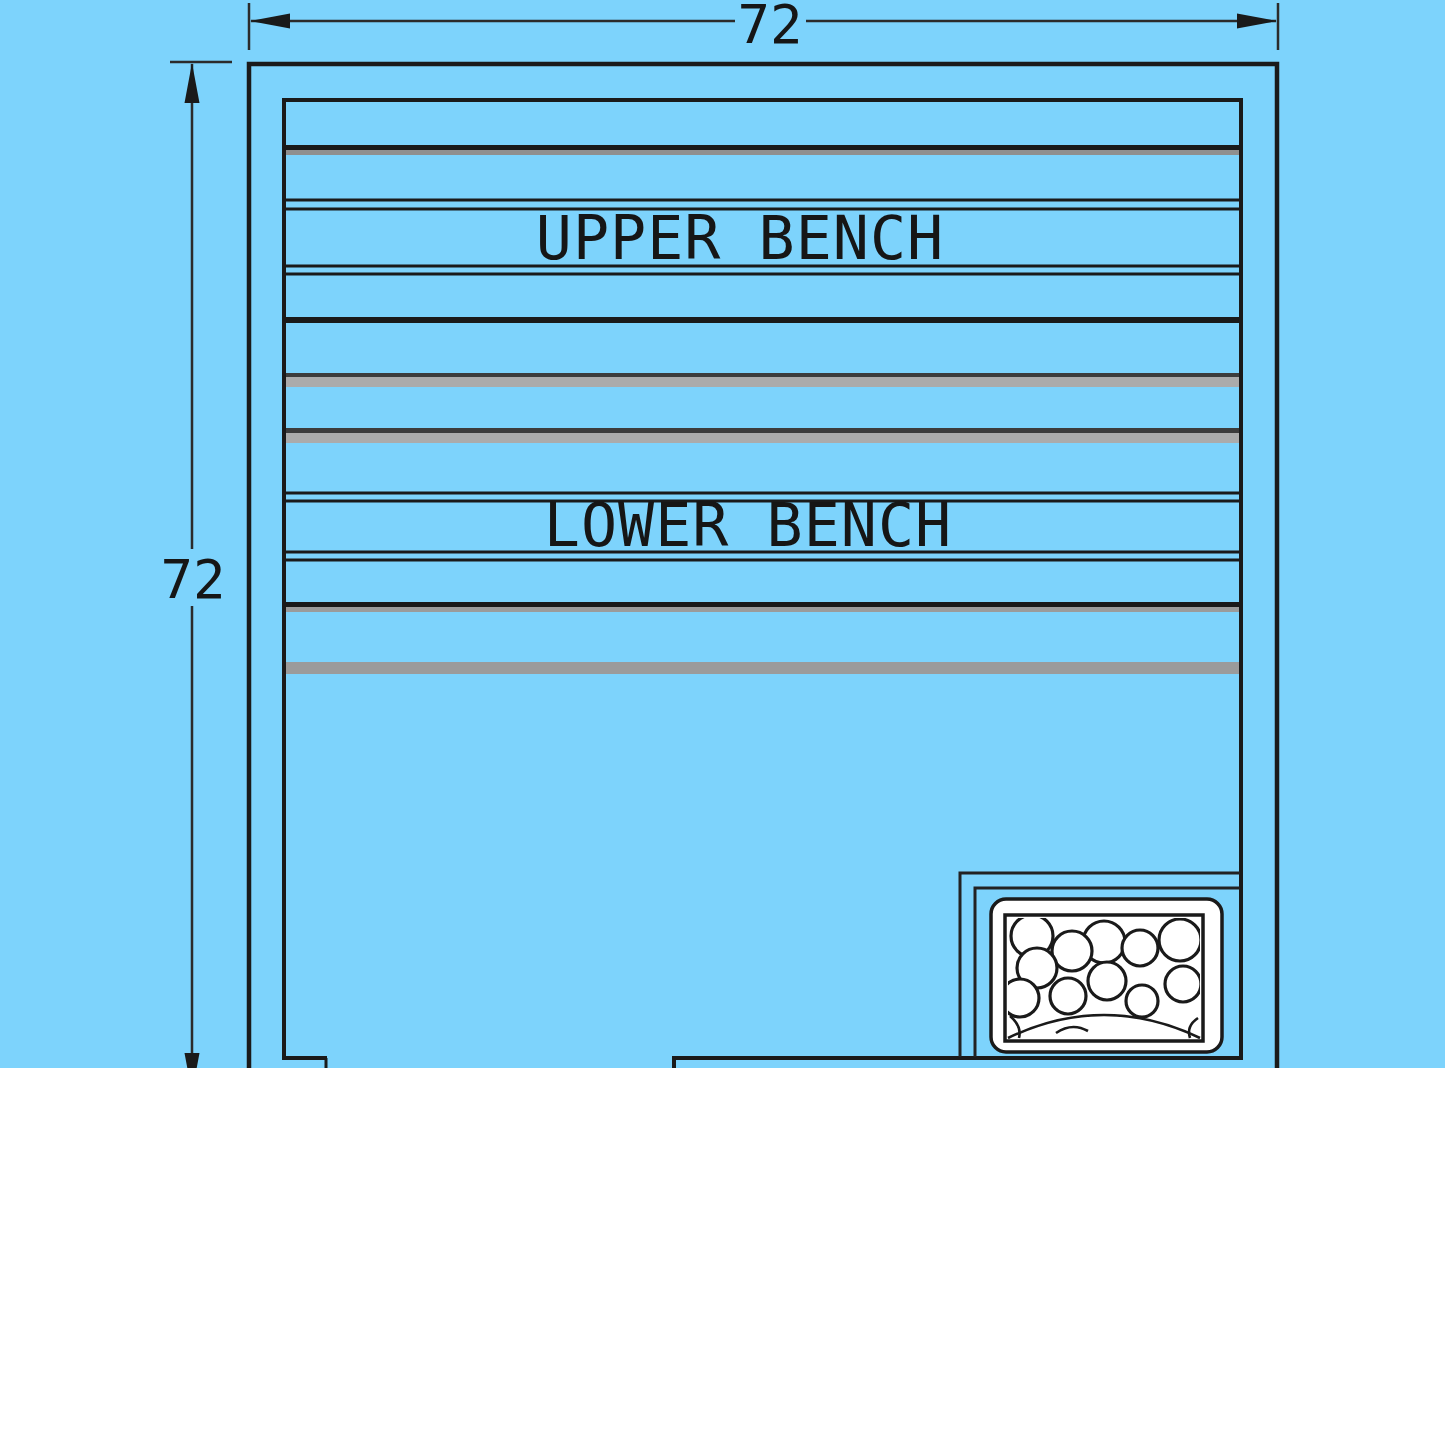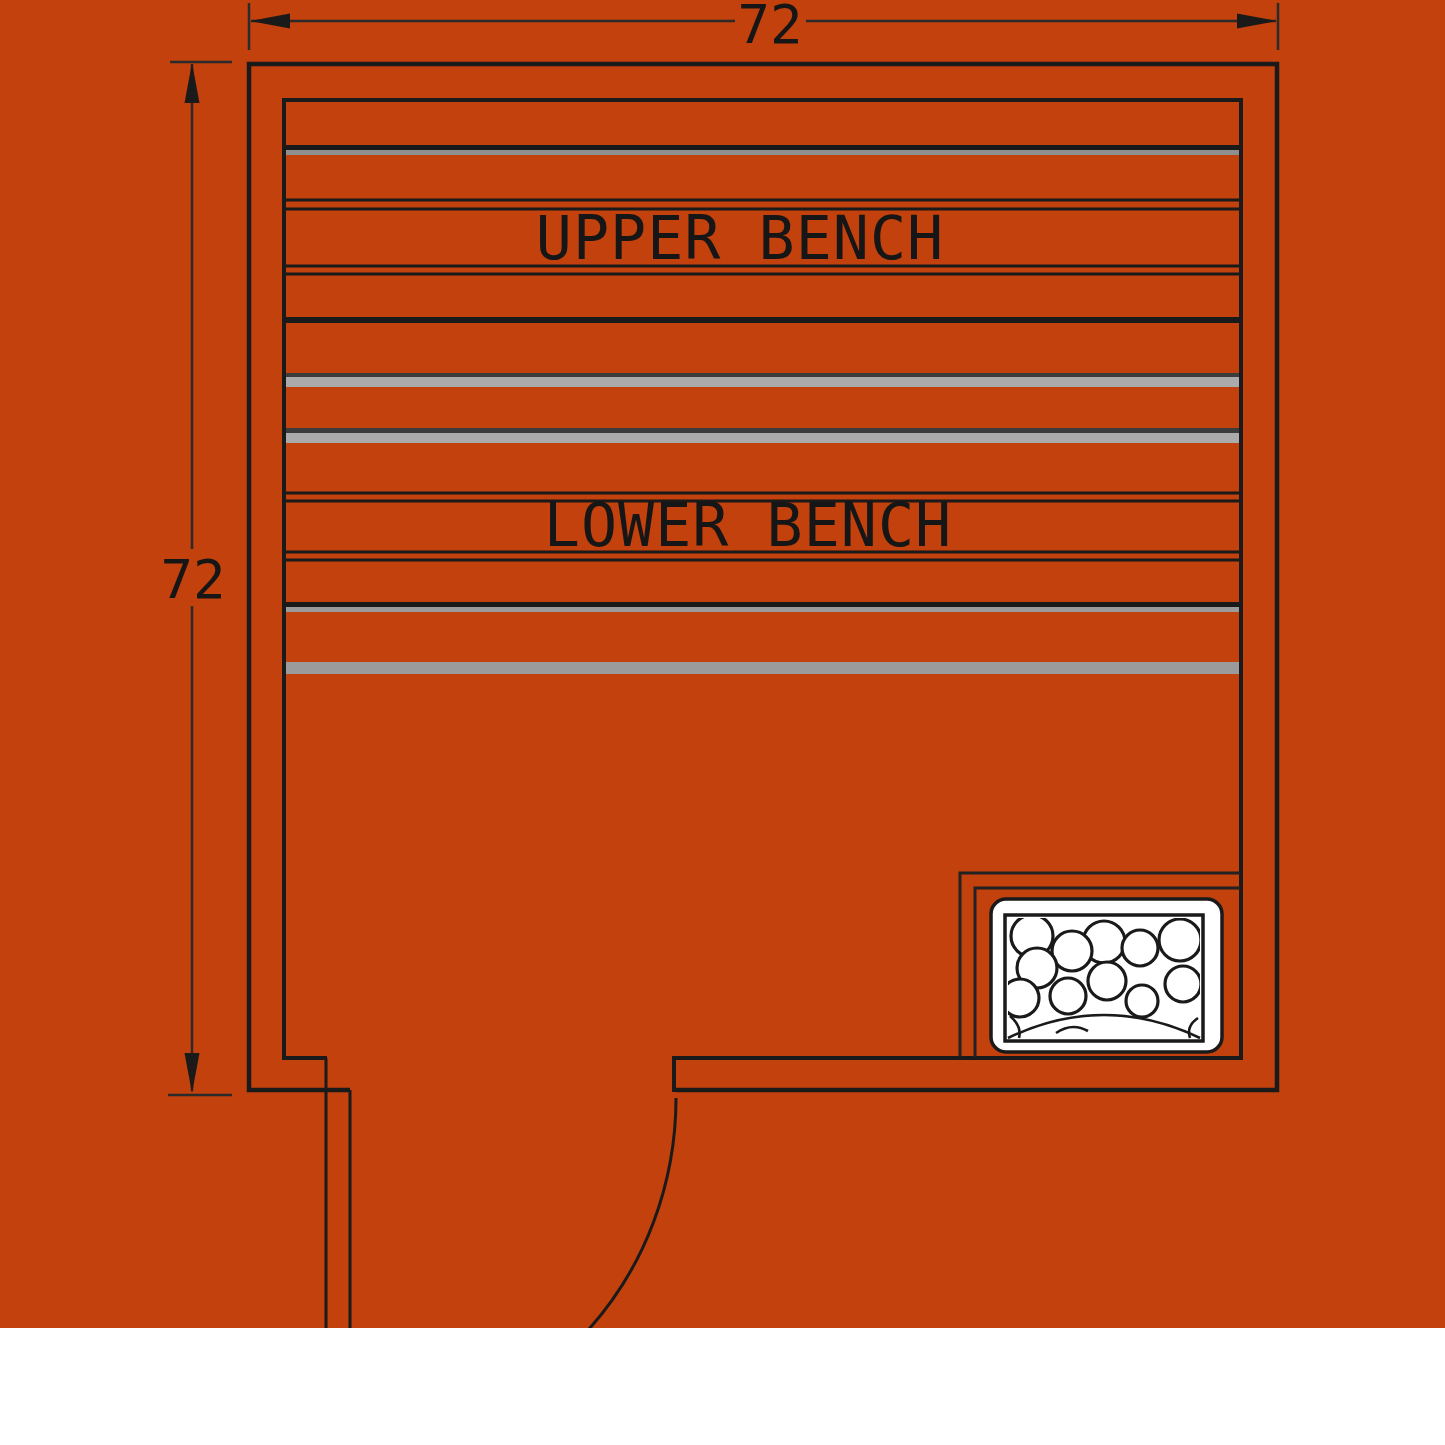--- a/index.html
+++ b/index.html
@@ -1,20 +1,20 @@
 <!DOCTYPE html>
 <html><head>
 <meta charset="utf-8">
 <style>
   html, body { margin: 0; padding: 0; background: #ffffff; }
   #canvas {
     position: relative;
     width: 1445px;
-    height: 1328px;
-    background: #c2410c;
+    height: 1068px;
+    background: #7dd3fc;
     overflow: hidden;
   }
   svg { display: block; }
   .wall   { stroke: #1a1a1a; stroke-width: 4.5; fill: none; stroke-linejoin: miter; }
   .innerwall { stroke: #1a1a1a; stroke-width: 4; fill: none; }
   .slat   { stroke: #1a1a1a; stroke-width: 3; fill: none; }
   .thin   { stroke: #1a1a1a; stroke-width: 3; fill: none; }
   .guard  { stroke: #222222; stroke-width: 3; fill: none; }
   .heaterbox { stroke: #1a1a1a; stroke-width: 3.5; fill: #ffffff; }
   .rock   { stroke: #1a1a1a; stroke-width: 3.2; fill: #ffffff; }

